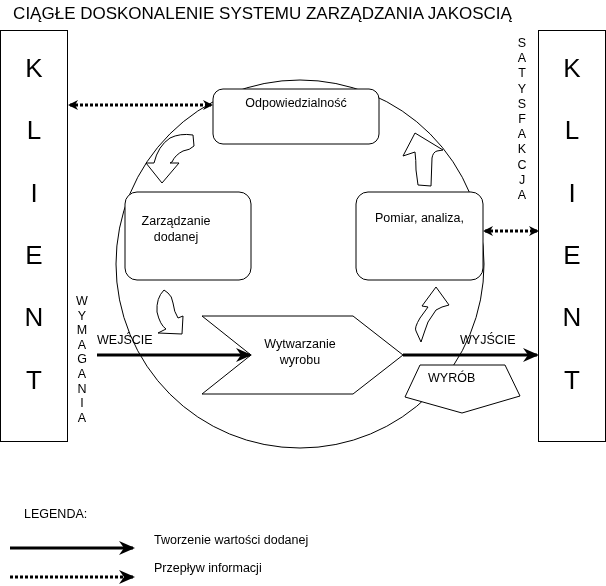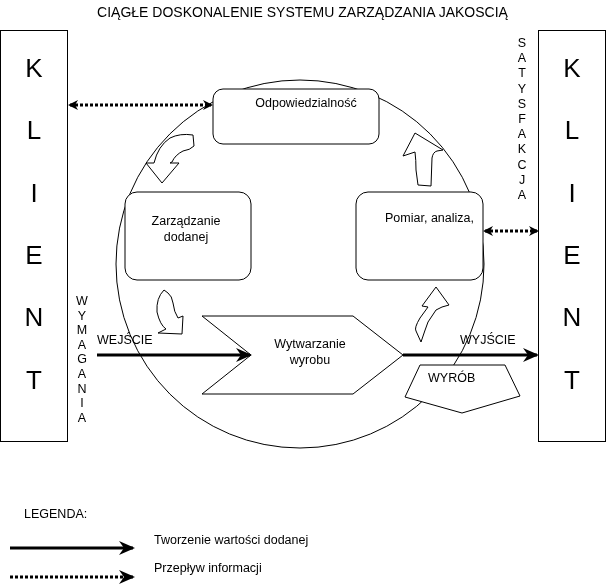--- a/index.html
+++ b/index.html
@@ -1,25 +1,25 @@
 <!DOCTYPE html>
 <html><head>
 <meta charset="utf-8">
 <style>
   html, body { margin:0; padding:0; background:#ffffff; }
   body { width:606px; height:586px; position:relative; overflow:hidden;
          font-family:"Liberation Sans", sans-serif; color:#000; }
   .abs { position:absolute; }
   #diagram { position:absolute; left:0; top:0; }
-  .title { left:0; width:525px; top:4px; text-align:center; font-size:14px; letter-spacing:0px;padding-left:40px; }
+  .title { left:0; width:525px; top:4px; text-align:center; font-size:17px; letter-spacing:0px; }
   .klient-box { border:1px solid #000; background:#fff; box-sizing:border-box; }
   .klient-letters { display:flex; flex-direction:column; align-items:center; justify-content:space-around; height:100%; padding:6px 0 30px 0; box-sizing:border-box; }
   .klient-letter { font-size:26px; line-height:26px; }
   .vert-text { display:flex; flex-direction:column; align-items:center; font-size:12.5px; line-height:14.6px; }
-  .box-label { text-align:center; font-size:12.5px; line-height:16px;padding-left:10px; }
+  .box-label { text-align:center; font-size:12.5px; line-height:16px; }
   .flow-label { font-size:12.5px; }
   .legend-title { font-size:12.5px; }
   .legend-text { font-size:12.5px; }
 </style>
 </head>
 <body>
 
 <svg id="diagram" width="606" height="586" viewBox="0 0 606 586">
   <defs>
     <marker id="arrowhead" markerWidth="10" markerHeight="10" refX="8" refY="5" orient="auto" markerUnits="userSpaceOnUse">

